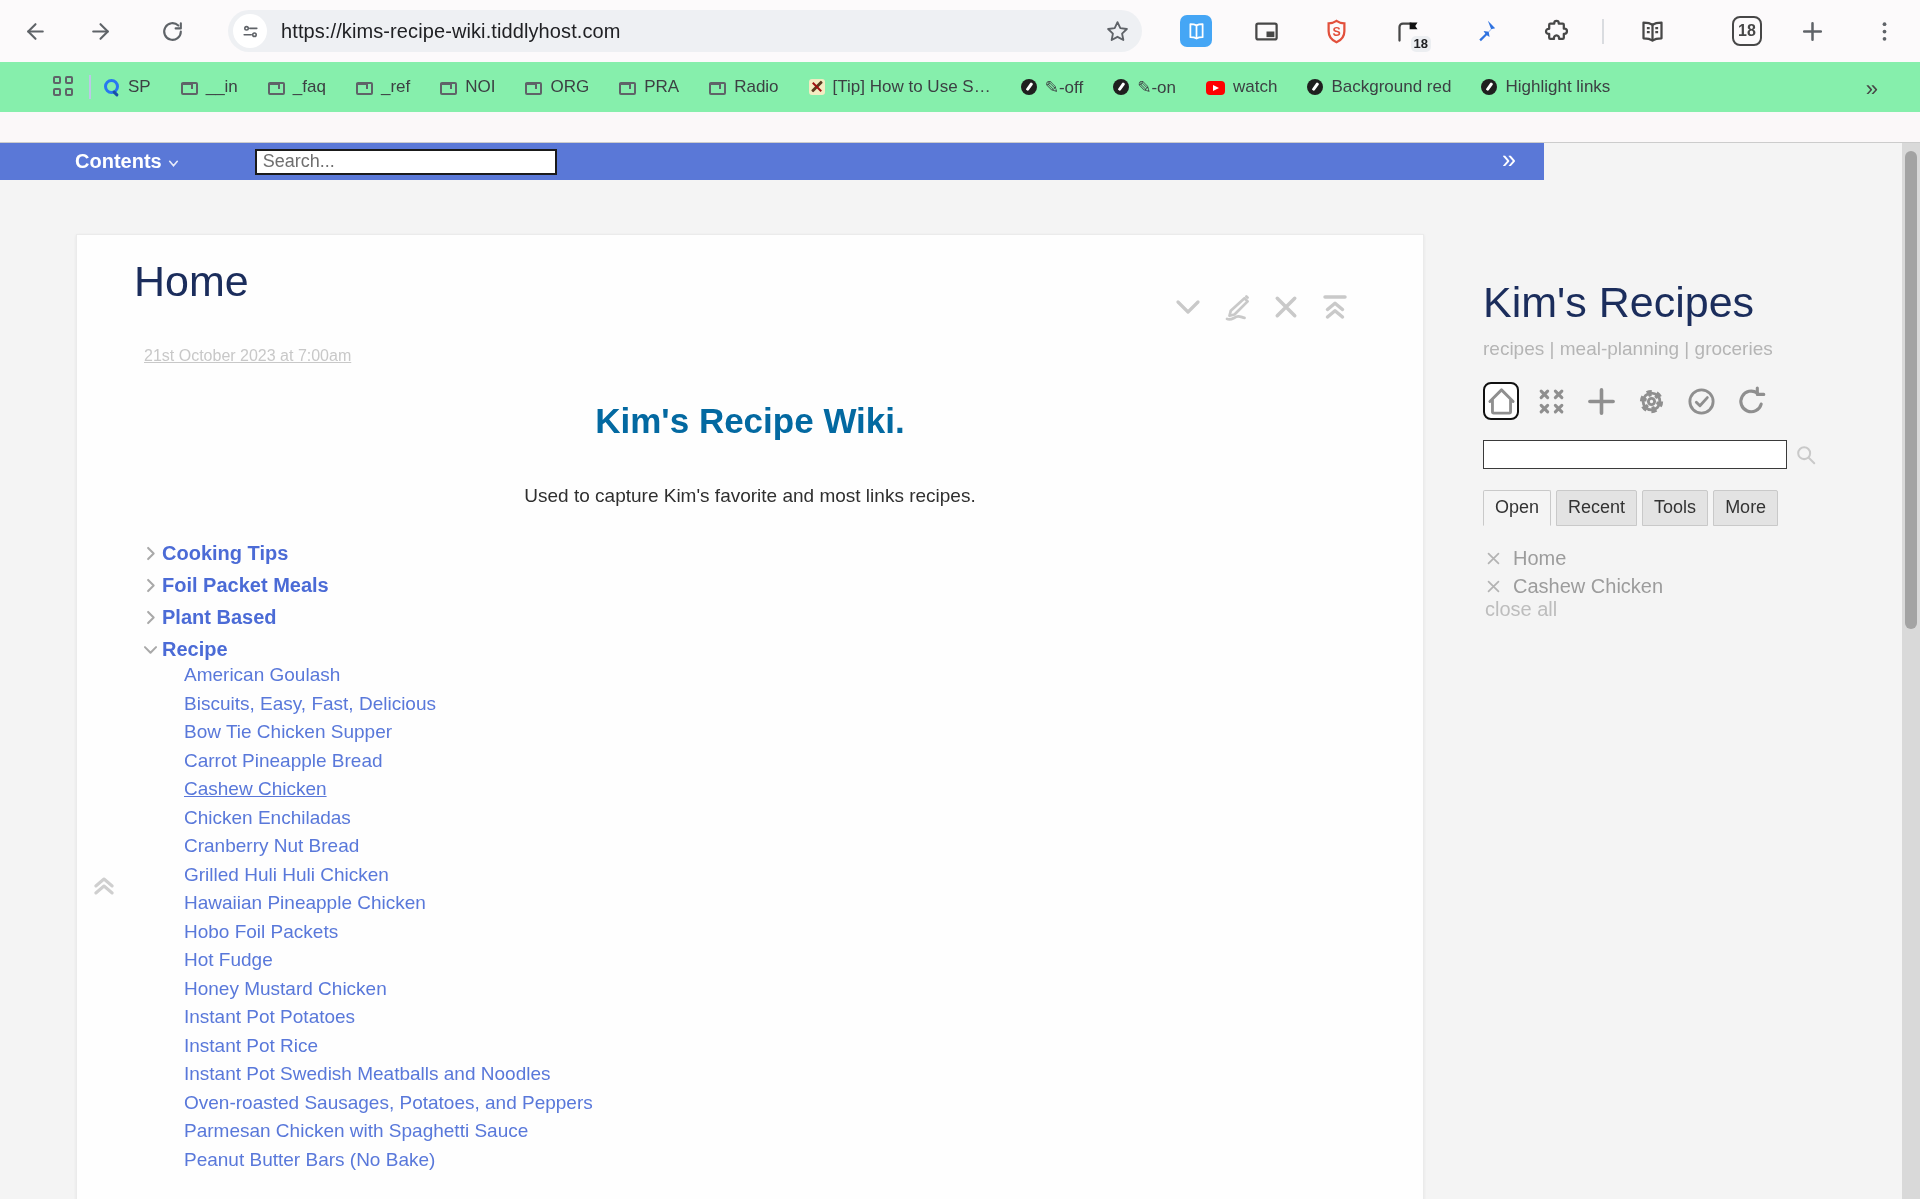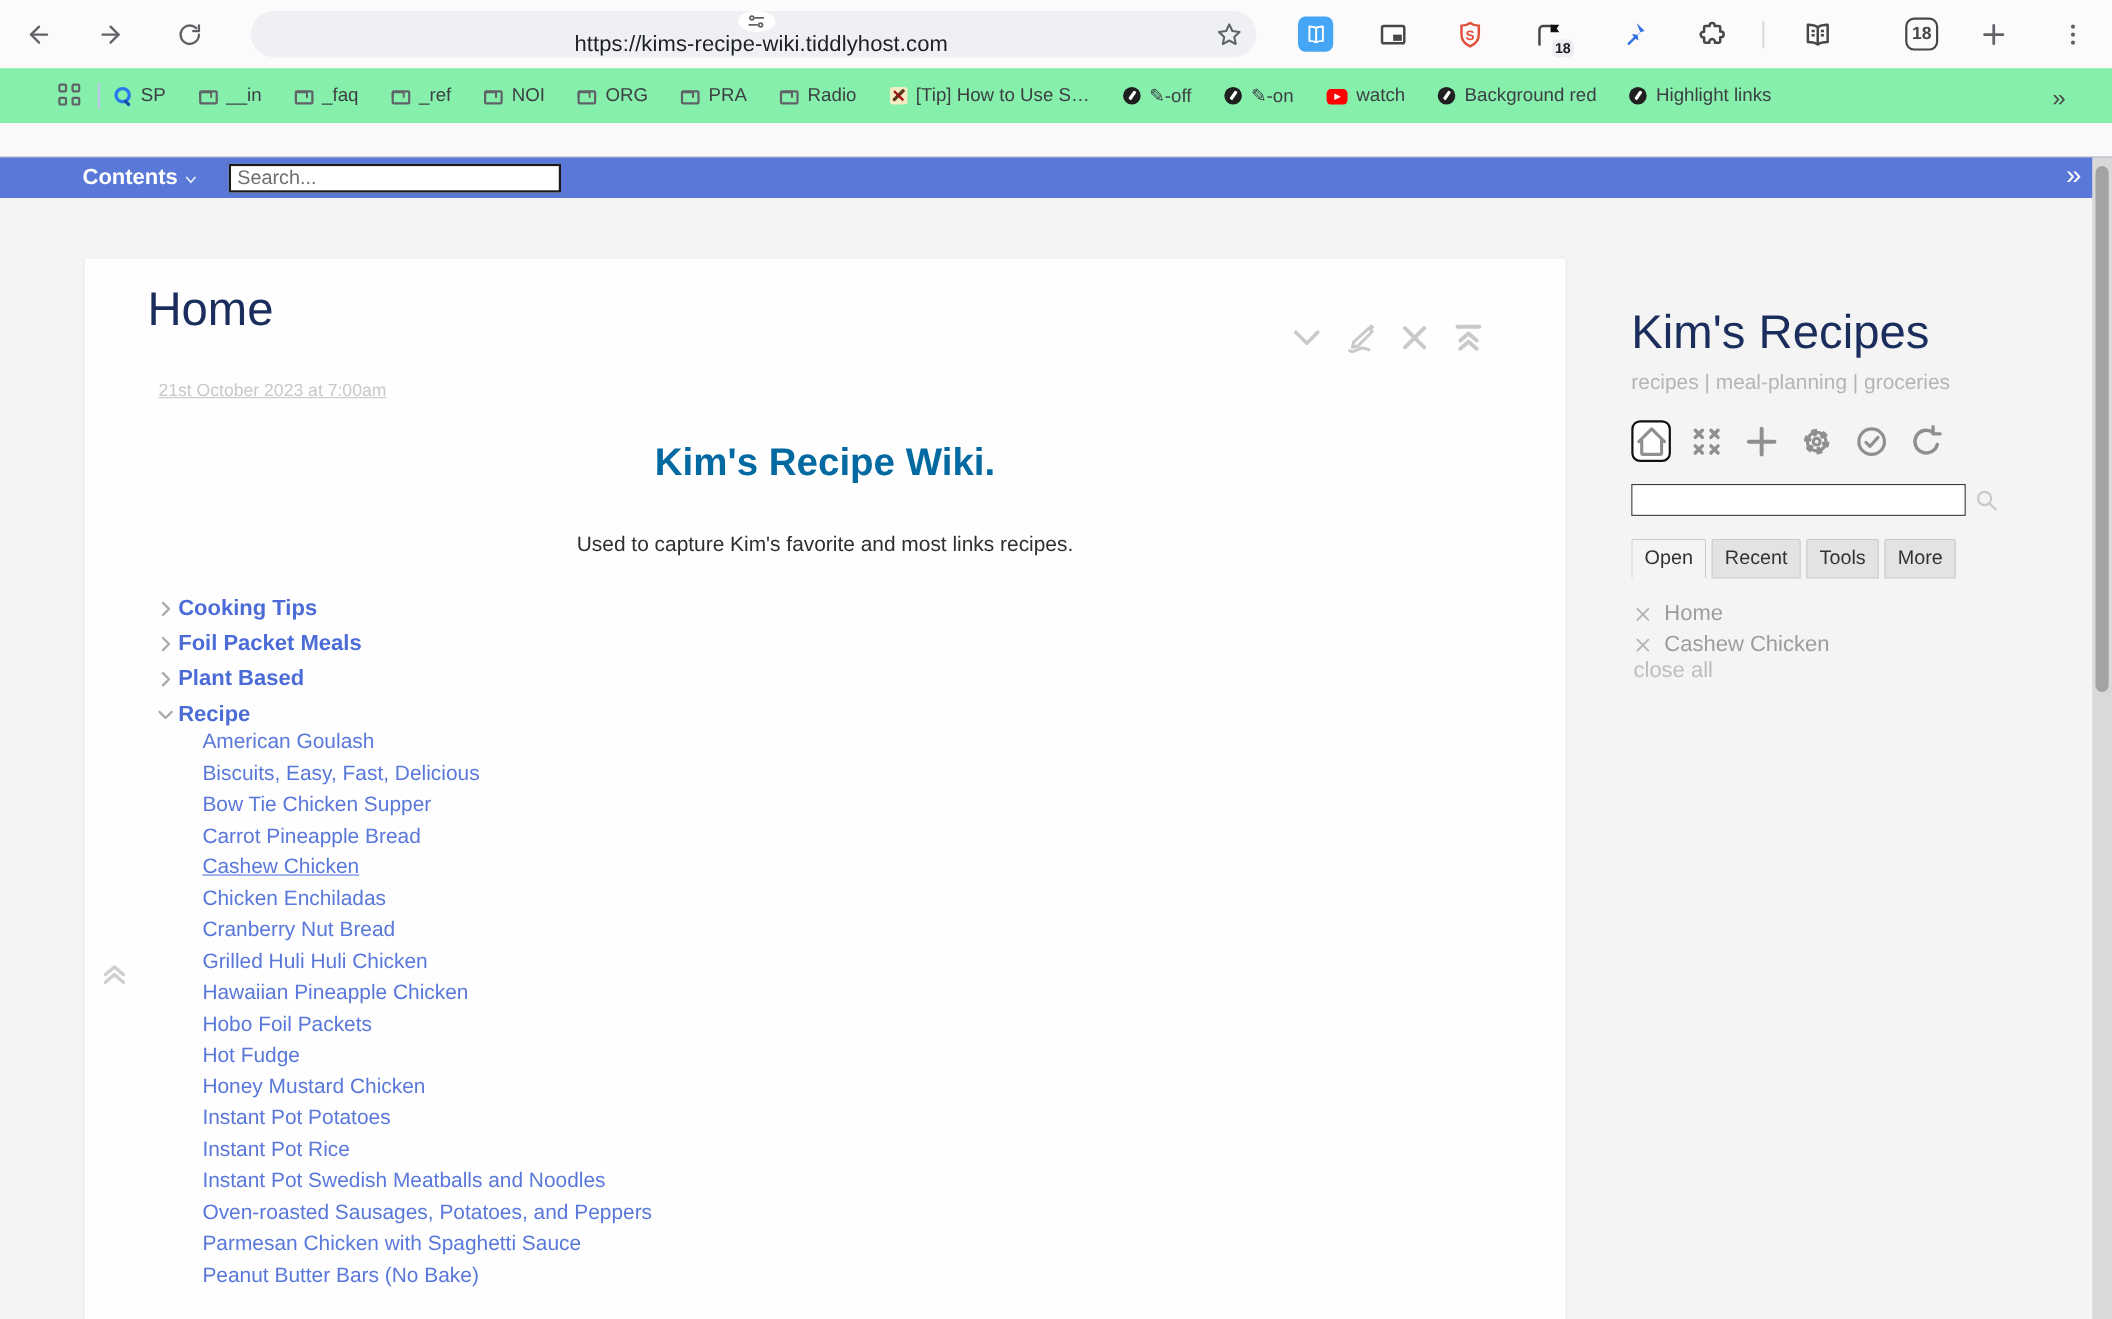--- a/index.html
+++ b/index.html
@@ -6,21 +6,21 @@
   html,body { width:1920px; height:1199px; overflow:hidden; background:#f4f4f4;
               font-family:"Liberation Sans", sans-serif; }
   .screen { position:relative; width:1920px; height:1199px; }
 
   
   .toolbar { position:absolute; top:0; left:0; width:1920px; height:62px; background:#fcfafb; }
   .navbtn { position:absolute; top:11px; width:40px; height:40px; border:none; background:none;
             color:#5f6368; display:flex; align-items:center; justify-content:center; }
   .navbtn svg { width:25px; height:25px; }
   .omnibox { position:absolute; left:228px; top:10px; width:914px; height:42px; border-radius:21px;
-             background:#eef0f3; display:flex; align-items:center;flex-direction:column; }
+             background:#eef0f3; display:flex; align-items:center; }
   .site-chip { width:34px; height:34px; margin-left:5px; border-radius:50%; background:#ffffff;
                display:flex; align-items:center; justify-content:center; color:#5f6368; }
   .site-chip svg { width:19px; height:19px; }
   .url-text { margin-left:14px; font-size:20px; color:#202124; letter-spacing:.1px; }
   .star-btn { position:absolute; right:12px; top:9px; width:26px; height:26px; color:#5f6368; background:none; border:none; }
   .star-btn svg { width:25px; height:25px; }
   .extbtn { position:absolute; top:15px; width:32px; height:32px; border:none; background:none;
             color:#474747; display:flex; align-items:center; justify-content:center; }
   .extbtn svg { width:27px; height:27px; }
   .ext-book { background:#45a6f5; border-radius:7px; color:#fff; }
@@ -64,26 +64,26 @@
   .ic-youtube { width:19px; height:14px; background:#ff0000; border-radius:4px; margin-top:2px; }
   .ic-youtube::after { content:""; position:absolute; left:7px; top:3.5px; width:0; height:0;
                        border-left:6px solid #fff; border-top:3.5px solid transparent; border-bottom:3.5px solid transparent; }
   .bm-overflow { position:absolute; right:42px; top:76px; font-size:22px; color:#474747; }
 
   
   .gapstrip { position:absolute; top:112px; left:0; width:1920px; height:31px; background:#fbf8f9;
               border-bottom:1px solid #cccccc; }
 
   
-  .menubar { position:absolute; top:143px; left:0; width:1920px; height:37px; background:#5a78d7;
+  .menubar { position:absolute; top:143px; left:0; width:1544px; height:37px; background:#5a78d7;
              display:flex; align-items:center; }
   .contents-btn { margin-left:75px; display:flex; align-items:center; background:none; border:none; }
   .contents-label { color:#ffffff; font-size:20px; font-weight:bold; }
   .contents-btn svg { width:13px; height:13px; color:#e8ecfa; margin-left:5px; margin-top:4px; }
-  .mb-search { margin-left:28px; width:302px; height:26px; border:2px solid #1a1a1a; border-radius:0;
+  .mb-search { margin-left:75px; width:302px; height:26px; border:2px solid #1a1a1a; border-radius:0;
                font-size:18px; padding:0 6px; color:#8b5cf6; background:#fff; }
   .mb-search::placeholder { color:#6f6f6f; }
   .mb-expand { position:absolute; right:28px; top:2px; font-size:25px; color:#ffffff; background:none; border:none; }
 
   
   .page { position:absolute; top:180px; left:15px; width:1824px; height:1019px; background:#f4f4f4;margin-top:32px; }
   .card { position:absolute; left:61px; top:22px; width:1348px; height:1100px; background:#fefefe;
           border:1px solid #ebebeb; box-shadow:0 1px 3px rgba(0,0,0,.07); }
   .t-title { position:absolute; left:57px; top:22px; font-size:43px; font-weight:400; color:#1b2d5c; }
   .t-controls { position:absolute; right:72px; top:56px; display:flex; gap:17px; }

